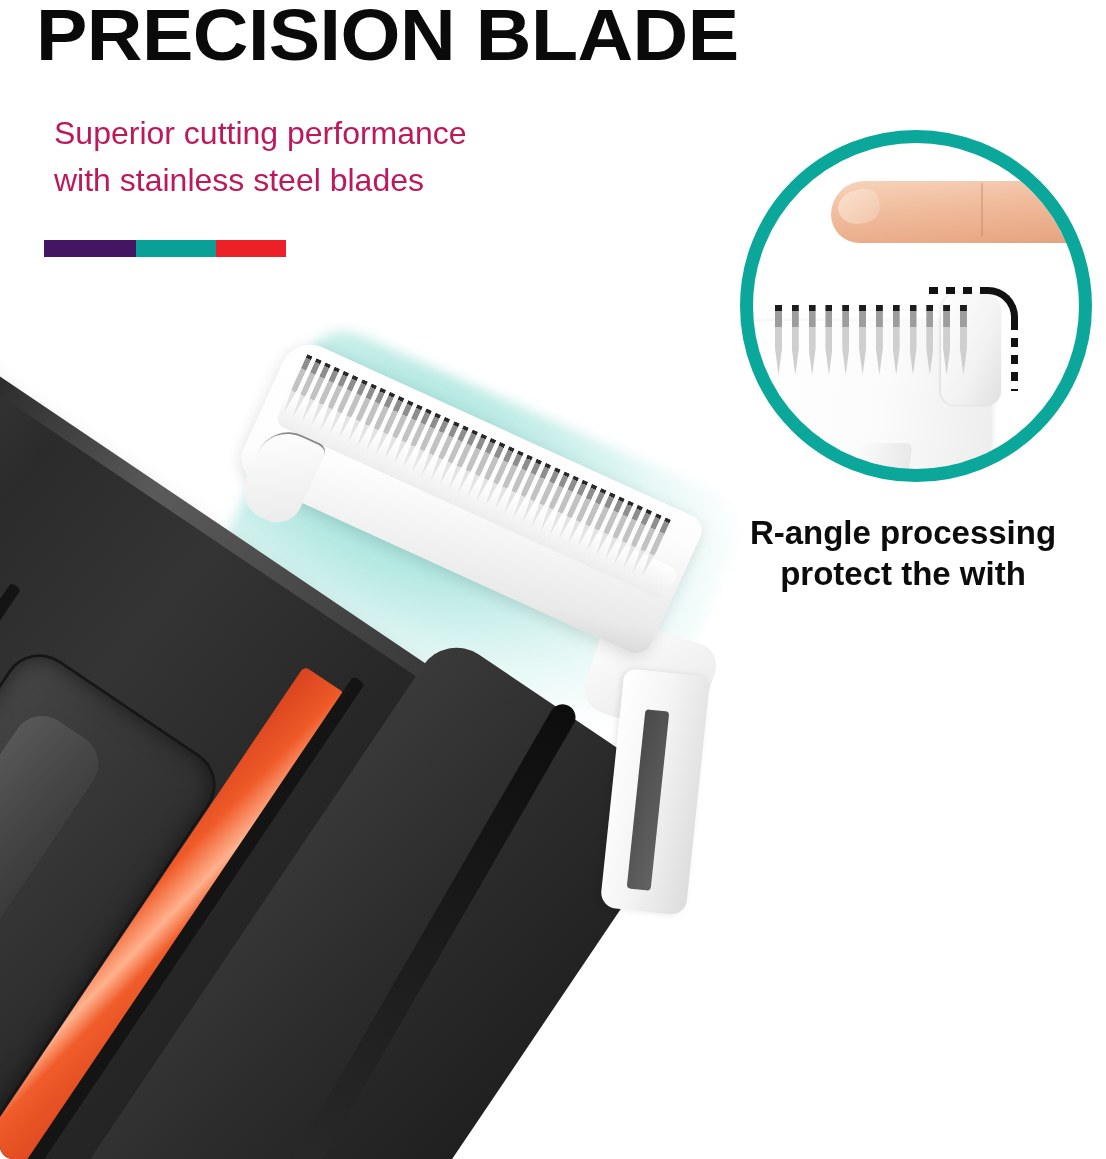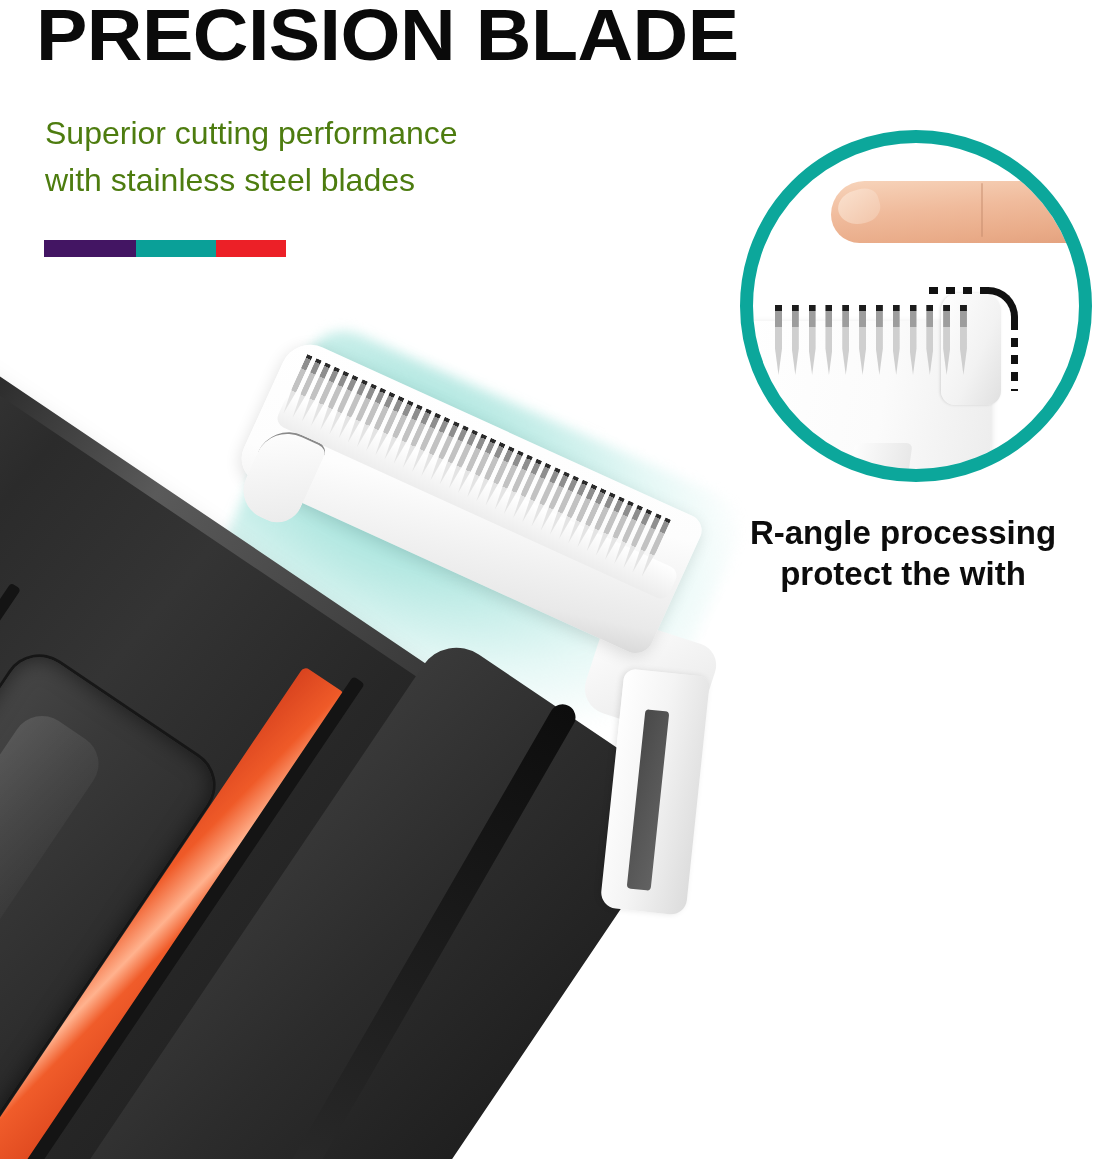--- a/index.html
+++ b/index.html
@@ -10,47 +10,48 @@
   }
   body {
     font-family: "Liberation Sans", sans-serif;
   }
   #page {
     position: relative;
     width: 1106px;
     height: 1159px;
     background: #ffffff;
     overflow: hidden;
+    border-radius: 13px;
   }
 
   
   .headline {
     position: absolute;
     left: 36px;
     top: -2px;
     font-family: "Liberation Sans", sans-serif;
     font-weight: 700;
     font-size: 72px;
     letter-spacing: -0.5px;
     color: #0a0a0a;
     line-height: 1.05;
     transform: scaleX(1.07);
     transform-origin: left top;
     white-space: nowrap;
   }
 
   .subhead {
     position: absolute;
-    left: 45px;
+    left: 54px;
     top: 110px;
     font-family: "Liberation Sans", sans-serif;
     font-weight: 400;
     font-size: 32px;
     line-height: 47px;
-    color: #4d7c0f;
+    color: #be185d;
     white-space: pre-line;
   }
 
   
   .rule {
     position: absolute;
     left: 44px;
     top: 240px;
     width: 242px;
     height: 17px;

